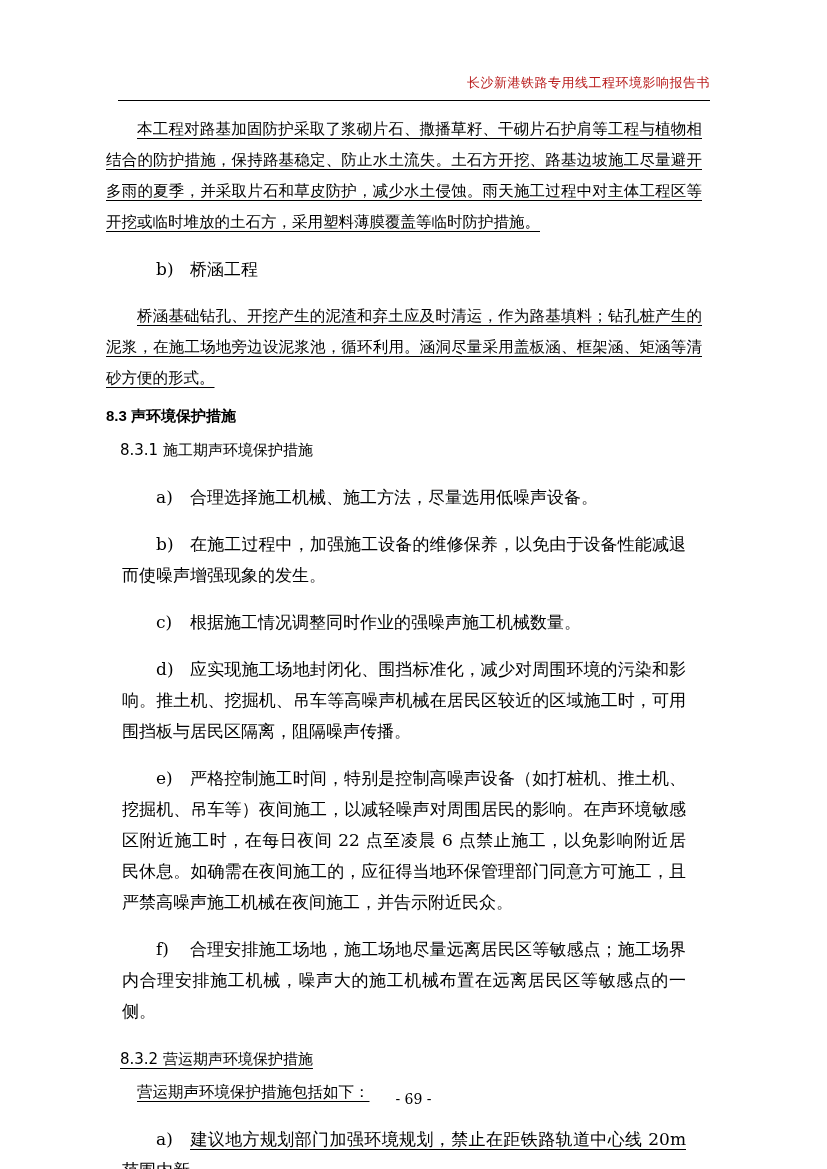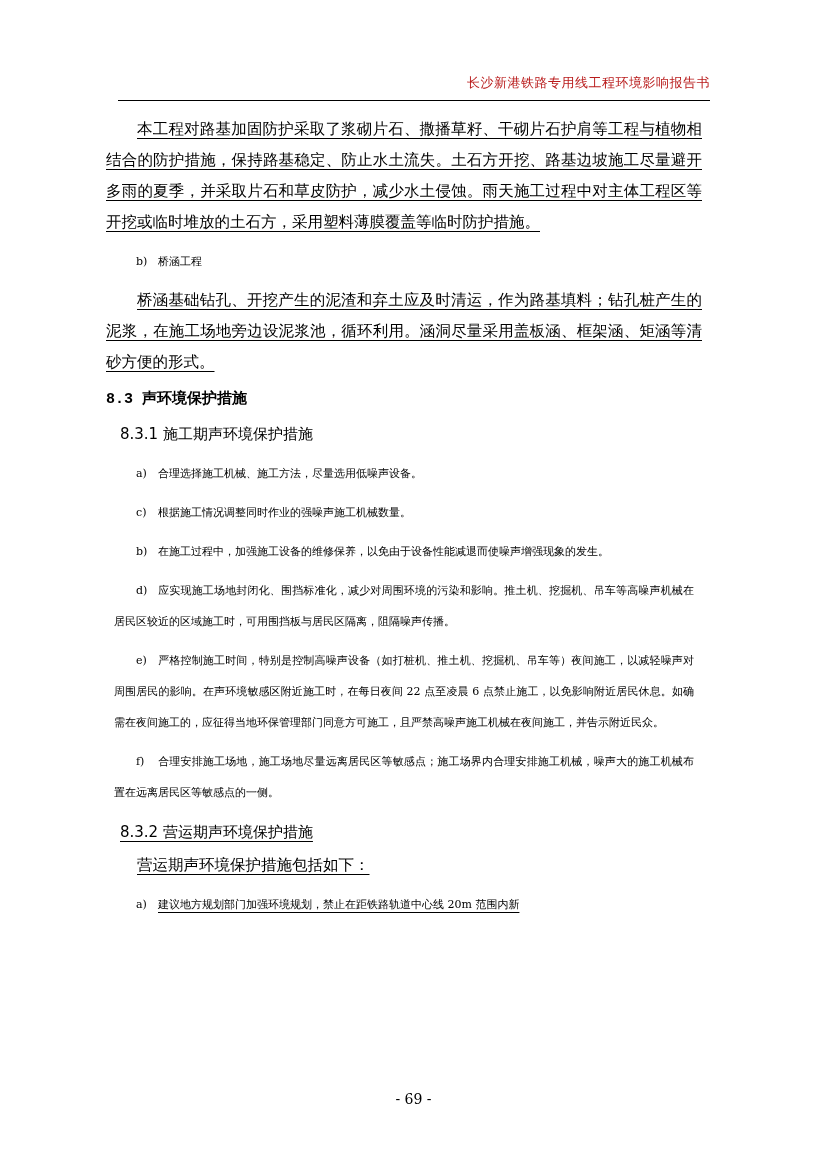--- a/index.html
+++ b/index.html
@@ -51,36 +51,36 @@
     text-justify: inter-ideograph;
   }
   .indent2 {
     text-indent: 2em;
   }
   .u {
     text-decoration: underline;
     text-underline-offset: 4px;
   }
   .sec-head {
-    font-family: Liberation Mono, monospace;
+    font-family: Liberation Sans, sans-serif;
     font-weight: bold;
     font-size: 15px;
     line-height: 32px;
     margin: 6px 0 2px 0;
   }
   .sub-head {
     font-family: "DejaVu Sans", "Liberation Sans", sans-serif;
     font-size: 15px;
     line-height: 32px;
     margin: 2px 0 2px 0;
     padding-left: 14px;
   }
   .listitem {
-    margin: 8px;
-    font-size: 11px;
+    margin: 16px;
+    font-size: 17px;
     line-height: 31px;
     text-align: justify;
     text-justify: inter-ideograph;
     padding-left: 0;
   }
   .listitem .mark {
     display: inline-block;
     width: 2.0em;
     text-indent: 0;
   }
@@ -119,25 +119,25 @@
     <div class="sec-head">8.3  声环境保护措施</div>
 
     <div class="sub-head">8.3.1   施工期声环境保护措施</div>
 
 
     <p class="listitem hang">
       <span class="mark">a)</span><span>合理选择施工机械、施工方法，尽量选用低噪声设备。</span>
     </p>
 
     <p class="listitem hang">
-      <span class="mark">c)</span><span>根据施工情况调整同时作业的强噪声施工机械数量。</span>
+      <span class="mark">b)</span><span>在施工过程中，加强施工设备的维修保养，以免由于设备性能减退而使噪声增强现象的发生。</span>
     </p>
 
     <p class="listitem hang">
-      <span class="mark">b)</span><span>在施工过程中，加强施工设备的维修保养，以免由于设备性能减退而使噪声增强现象的发生。</span>
+      <span class="mark">c)</span><span>根据施工情况调整同时作业的强噪声施工机械数量。</span>
     </p>
 
     <p class="listitem hang">
       <span class="mark">d)</span><span>应实现施工场地封闭化、围挡标准化，减少对周围环境的污染和影响。推土机、挖掘机、吊车等高噪声机械在居民区较近的区域施工时，可用围挡板与居民区隔离，阻隔噪声传播。</span>
     </p>
 
     <p class="listitem hang">
       <span class="mark">e)</span><span>严格控制施工时间，特别是控制高噪声设备（如打桩机、推土机、挖掘机、吊车等）夜间施工，以减轻噪声对周围居民的影响。在声环境敏感区附近施工时，在每日夜间 22 点至凌晨 6 点禁止施工，以免影响附近居民休息。如确需在夜间施工的，应征得当地环保管理部门同意方可施工，且严禁高噪声施工机械在夜间施工，并告示附近民众。</span>
     </p>
 

